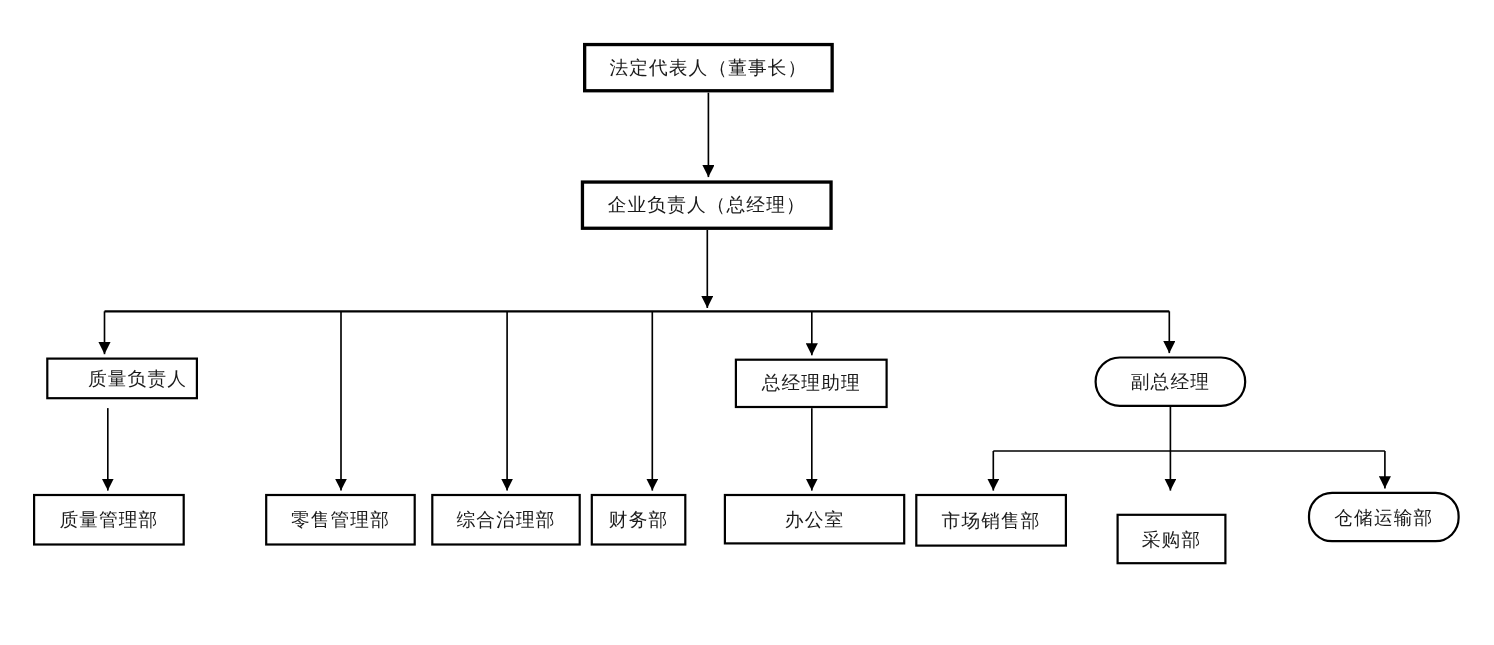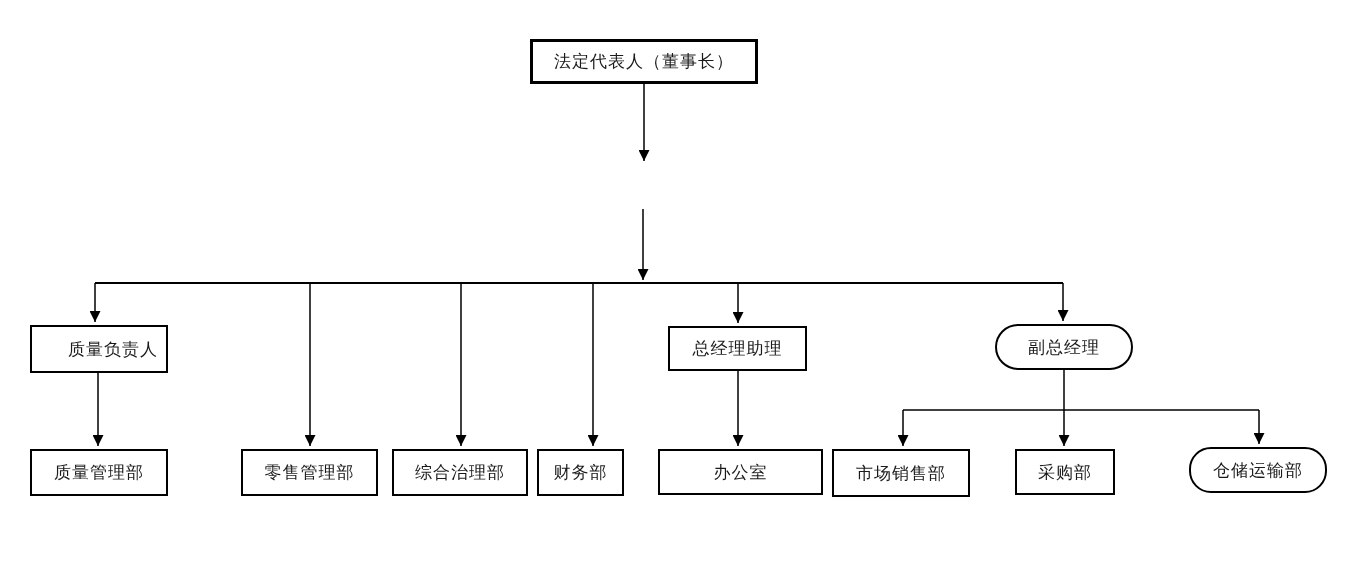--- a/index.html
+++ b/index.html
@@ -63,27 +63,28 @@
     <line x1="738" y1="371" x2="738" y2="446" stroke="#000" stroke-width="1.5" marker-end="url(#arrow)"></line>
 
     <line x1="903" y1="410" x2="1259" y2="410" stroke="#000" stroke-width="1.5"></line>
     <line x1="1064" y1="370" x2="1064" y2="446" stroke="#000" stroke-width="1.5" marker-end="url(#arrow)"></line>
     <line x1="903" y1="410" x2="903" y2="446" stroke="#000" stroke-width="1.5" marker-end="url(#arrow)"></line>
     <line x1="1259" y1="410" x2="1259" y2="444" stroke="#000" stroke-width="1.5" marker-end="url(#arrow)"></line>
   </svg>
 
   <div class="node lvl-top" style="left:530px; top:39px; width:228px; height:45px;">法定代表人（董事长）</div>
 
+  <div class="node lvl-top" style="left:528px; top:164px; width:229px; height:45px;">企业负责人（总经理）</div>
 
-  <div class="node" style="left:30px; top:325px; width:138px; height:48px;padding-left:28px;">质量负责人</div>
+  <div class="node" style="left:42px; top:325px; width:138px; height:38px;padding-left:28px;">质量负责人</div>
   <div class="node" style="left:668px; top:326px; width:139px; height:45px;">总经理助理</div>
   <div class="node" style="left:995px; top:324px; width:138px; height:46px;border-radius:23px;">副总经理</div>
 
   <div class="node" style="left:30px; top:449px; width:138px; height:47px;">质量管理部</div>
   <div class="node" style="left:241px; top:449px; width:137px; height:47px;">零售管理部</div>
   <div class="node" style="left:392px; top:449px; width:136px; height:47px;">综合治理部</div>
   <div class="node" style="left:537px; top:449px; width:87px; height:47px;">财务部</div>
   <div class="node" style="left:658px; top:449px; width:165px; height:46px;">办公室</div>
   <div class="node" style="left:832px; top:449px; width:138px; height:48px;">市场销售部</div>
-  <div class="node" style="left:1015px; top:449px; width:100px; height:46px;">采购部</div>
+  <div class="node" style="left:1015px; top:467px; width:100px; height:46px;">采购部</div>
   <div class="node" style="left:1189px; top:447px; width:138px; height:46px;border-radius:22px;">仓储运输部</div>
 
 </div>
 
 </body></html>

